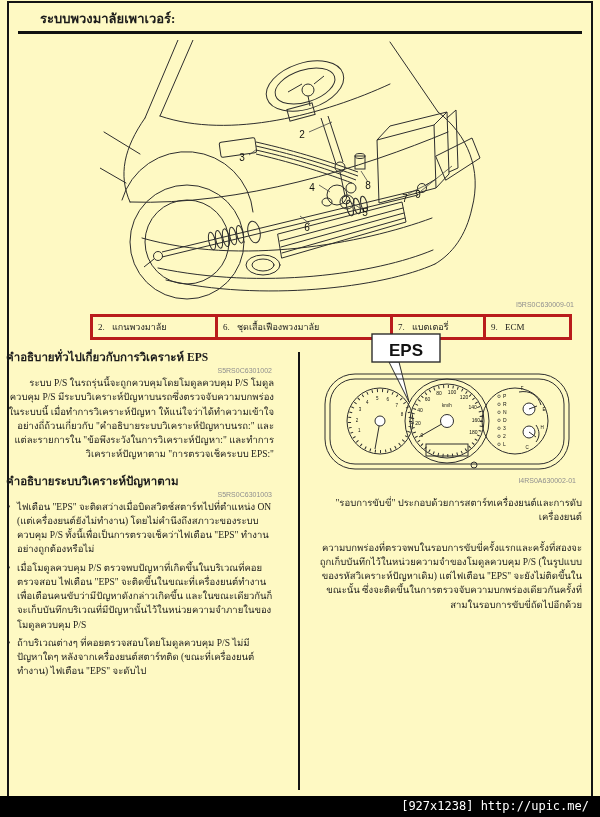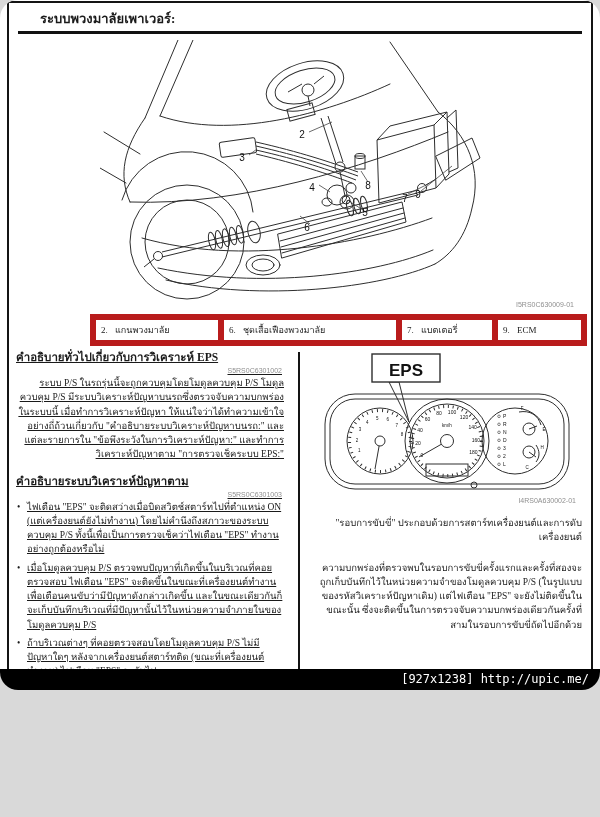--- a/index.html
+++ b/index.html
@@ -1,31 +1,31 @@
 <!DOCTYPE html>
 <html><head>
 <meta charset="utf-8">
 <style>
   html,body{margin:0;padding:0;background:#d9d9d9;}
   .page{
-    position:relative;width:600px;height:690px;background:#ffffff;
+    position:relative;width:600px;height:817px;background:#fef9c3;
     font-family:"Liberation Serif","DejaVu Sans",serif;color:#1a1a1a;
-    overflow:hidden;margin:0 auto;border-radius:18px;
+    overflow:hidden;margin:0 auto;
   }
   .frame{position:absolute;left:7px;top:1px;right:7px;bottom:21px;border:2px solid #141414;border-bottom:none;}
   .header-title{position:absolute;left:40px;top:8px;font-size:13px;font-weight:bold;}
   .header-rule{position:absolute;left:18px;right:18px;top:31px;height:3px;background:#111;}
   .car-fig{position:absolute;left:100px;top:40px;}
   .figcode{position:absolute;font-size:7px;color:#8f8f8f;font-family:"Liberation Sans",sans-serif;}
   .figcode1{top:301px;right:26px;}
   .legend-table{position:absolute;left:90px;top:314px;border-collapse:collapse;font-size:9px;}
-  .legend-table td{border:6px solid #b91c1c;padding:3px 5px;white-space:nowrap;}
+  .legend-table td{border:3px solid #b91c1c;padding:3px 5px;white-space:nowrap;}
   .legend-num{display:inline-block;min-width:14px;}
-  .col-left{position:absolute;left:16px;top:348px;width:268px;max-height:446px;overflow:hidden;text-decoration:underline;}
-  .col-right{position:absolute;left:312px;top:348px;width:270px;max-height:446px;overflow:hidden;}
+  .col-left{position:absolute;left:6px;top:348px;width:268px;max-height:446px;overflow:hidden;}
+  .col-right{position:absolute;left:312px;top:328px;width:270px;max-height:446px;overflow:hidden;}
   .divider{position:absolute;left:298px;top:352px;width:2px;height:438px;background:#141414;}
   .sec-heading{font-size:11.5px;font-weight:bold;margin:0 0 1px 0;}
   .sec-code{text-align:right;font-size:7px;color:#8f8f8f;font-family:"Liberation Sans",sans-serif;margin:0 2px 2px 0;}
   .body-text{font-size:9.5px;line-height:1.5;margin:0 0 10px 0;text-align:right;}
   ul.bullets{list-style:none;margin:2px 0 0 0;padding:0;}
   ul.bullets li{position:relative;padding-left:11px;font-size:9.5px;line-height:1.5;margin-bottom:4px;}
   ul.bullets li::before{content:"\2022";position:absolute;left:1px;top:0;}
   .cluster-wrap{margin:4px 0 0 10px;}
   .figcode2{text-align:right;font-size:7px;color:#8f8f8f;font-family:"Liberation Sans",sans-serif;margin:1px 6px 12px 0;}
   .watermark-bar{

